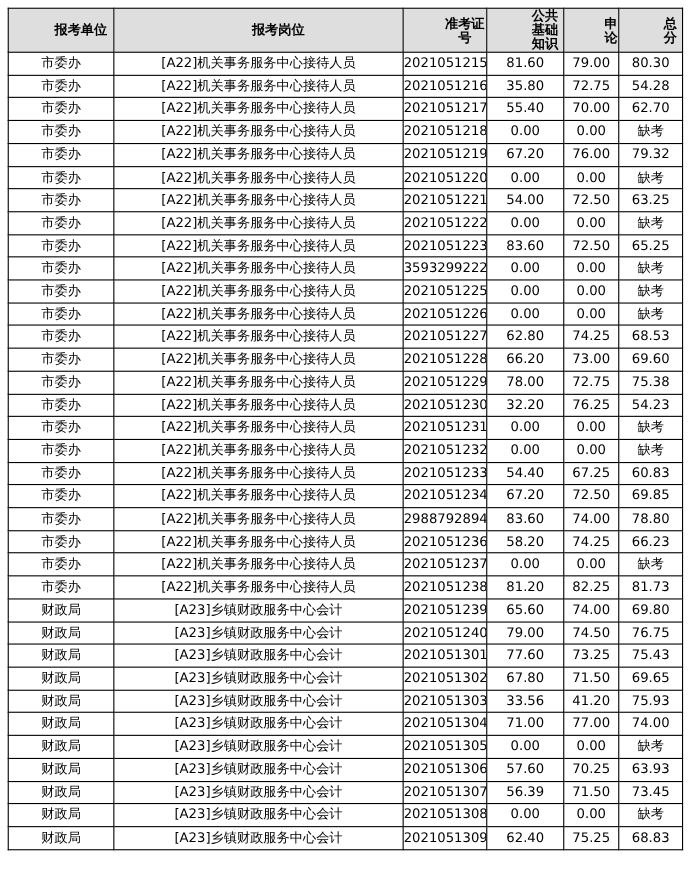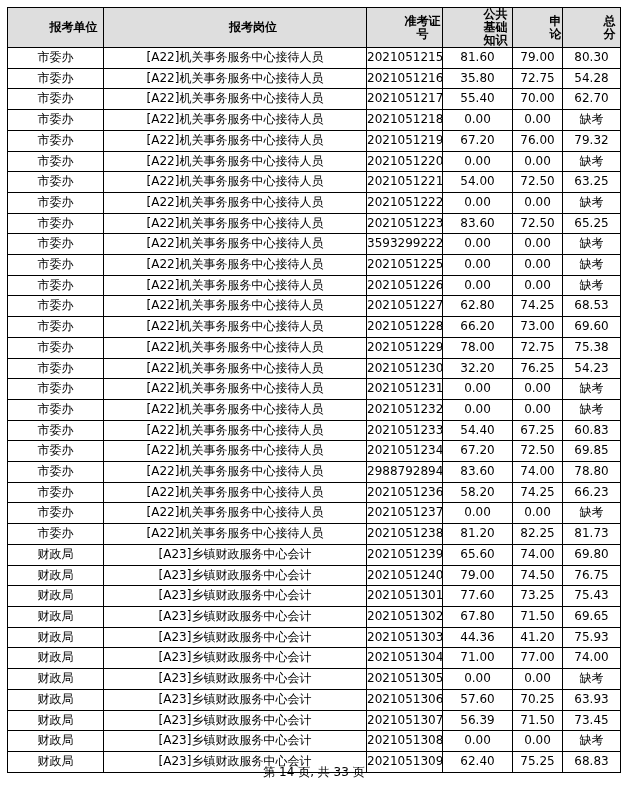--- a/index.html
+++ b/index.html
@@ -304,21 +304,21 @@
           <td>[A23]乡镇财政服务中心会计</td>
           <td>2021051302</td>
           <td>67.80</td>
           <td>71.50</td>
           <td>69.65</td>
         </tr>
         <tr>
           <td>财政局</td>
           <td>[A23]乡镇财政服务中心会计</td>
           <td>2021051303</td>
-          <td>44.36</td>
+          <td>33.56</td>
           <td>41.20</td>
           <td>75.93</td>
         </tr>
         <tr>
           <td>财政局</td>
           <td>[A23]乡镇财政服务中心会计</td>
           <td>2021051304</td>
           <td>71.00</td>
           <td>77.00</td>
           <td>74.00</td>
@@ -359,15 +359,14 @@
           <td>财政局</td>
           <td>[A23]乡镇财政服务中心会计</td>
           <td>2021051309</td>
           <td>62.40</td>
           <td>75.25</td>
           <td>68.83</td>
         </tr>
       </tbody>
   </table>
 
-  <div class="page-footer">第 14 页, 共 33 页</div>
 
 </div>
 
 </body></html>

